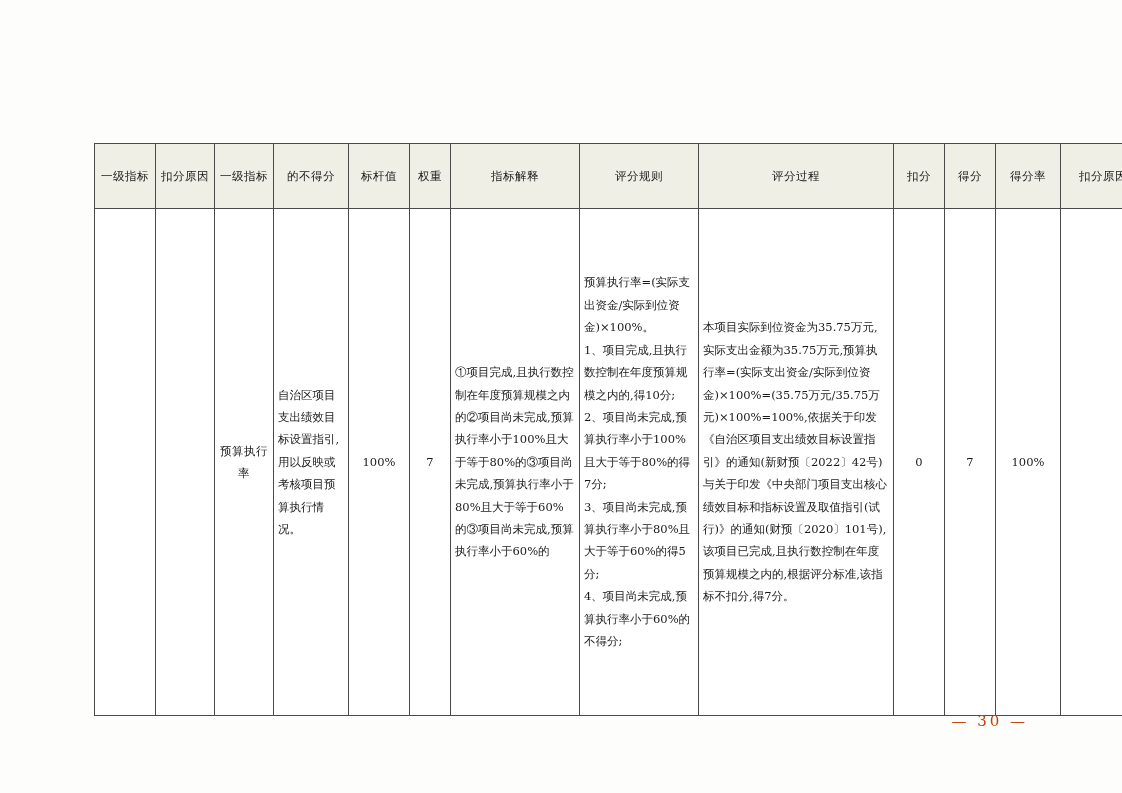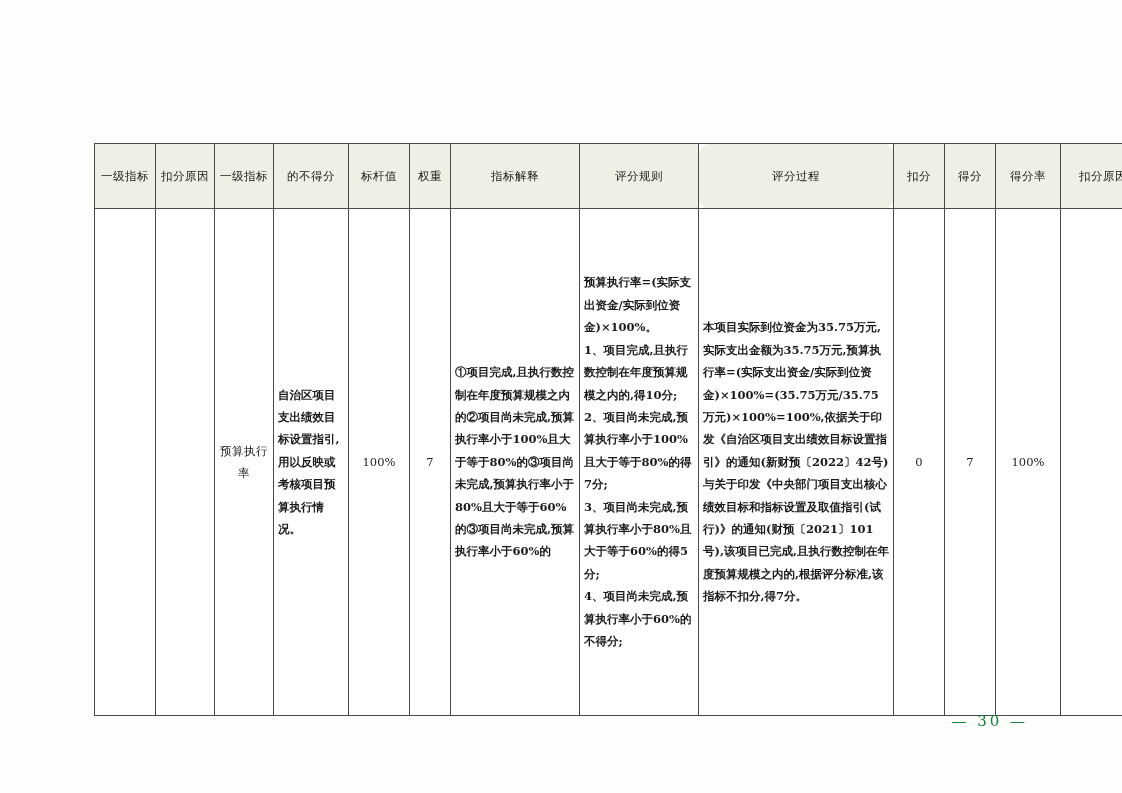--- a/index.html
+++ b/index.html
@@ -53,52 +53,51 @@
     letter-spacing: 0.5px;
   }
   .c-head-1 { width: 52px; }
   .c-head-2 { width: 50px; }
   .c-head-3 { width: 50px; }
   .c-head-4 { width: 66px; }
   .c-head-5 { width: 52px; }
   .c-head-6 { width: 32px; }
   .c-head-7 { width: 120px; }
   .c-head-8 { width: 110px; }
-  .c-head-9 { width: 186px; border-radius: 11px; }
+  .c-head-9 { width: 186px; }
   .c-head-10 { width: 42px; }
   .c-head-11 { width: 42px; }
   .c-head-12 { width: 56px; }
   .c-head-13 { width: 76px; }
 
   td.body-cell {
     background: #ffffff;
     height: 500px;
     vertical-align: middle;
   }
   td.v-narrow {
     text-align: center;
     letter-spacing: 0.5px;
   }
   td.text-block {
     text-align: left;
     vertical-align: middle;
-    font-weight: bold;
   }
   td.text-center {
     text-align: center;
   }
   .pagenum {
     position: absolute;
     left: 0;
     top: 712px;
     width: 1028px;
     text-align: right;
     font-size: 15px;
     letter-spacing: 3px;
-    color: #15803d;
+    color: #c2410c;
     font-family: "DejaVu Serif", "Liberation Serif", serif;
   }
   .col-head-text {
     display: inline-block;
     line-height: 1.5;
   }
 </style>
 </head>
 <body>
 
@@ -130,21 +129,21 @@
           <td class="body-cell v-narrow">预算执行率</td>
           <td class="body-cell text-block" style="white-space: pre-line;">自治区项目支出绩效目标设置指引,用以反映或考核项目预算执行情况。</td>
           <td class="body-cell text-center">100%</td>
           <td class="body-cell text-center">7</td>
           <td class="body-cell text-block" style="white-space: pre-line;">①项目完成,且执行数控制在年度预算规模之内的②项目尚未完成,预算执行率小于100%且大于等于80%的③项目尚未完成,预算执行率小于80%且大于等于60%的③项目尚未完成,预算执行率小于60%的</td>
           <td class="body-cell text-block" style="white-space: pre-line;">预算执行率=(实际支出资金/实际到位资金)×100%。
 1、项目完成,且执行数控制在年度预算规模之内的,得10分;
 2、项目尚未完成,预算执行率小于100%且大于等于80%的得7分;
 3、项目尚未完成,预算执行率小于80%且大于等于60%的得5分;
 4、项目尚未完成,预算执行率小于60%的不得分;</td>
-          <td class="body-cell text-block" style="white-space: pre-line;">本项目实际到位资金为35.75万元,实际支出金额为35.75万元,预算执行率=(实际支出资金/实际到位资金)×100%=(35.75万元/35.75万元)×100%=100%,依据关于印发《自治区项目支出绩效目标设置指引》的通知(新财预〔2022〕42号)与关于印发《中央部门项目支出核心绩效目标和指标设置及取值指引(试行)》的通知(财预〔2021〕101号),该项目已完成,且执行数控制在年度预算规模之内的,根据评分标准,该指标不扣分,得7分。</td>
+          <td class="body-cell text-block" style="white-space: pre-line;">本项目实际到位资金为35.75万元,实际支出金额为35.75万元,预算执行率=(实际支出资金/实际到位资金)×100%=(35.75万元/35.75万元)×100%=100%,依据关于印发《自治区项目支出绩效目标设置指引》的通知(新财预〔2022〕42号)与关于印发《中央部门项目支出核心绩效目标和指标设置及取值指引(试行)》的通知(财预〔2020〕101号),该项目已完成,且执行数控制在年度预算规模之内的,根据评分标准,该指标不扣分,得7分。</td>
           <td class="body-cell text-center">0</td>
           <td class="body-cell text-center">7</td>
           <td class="body-cell text-center">100%</td>
           <td class="body-cell text-center"></td>
         </tr>
       </tbody>
     </table>
   </div>
 
   <div class="pagenum">— 30 —</div>

